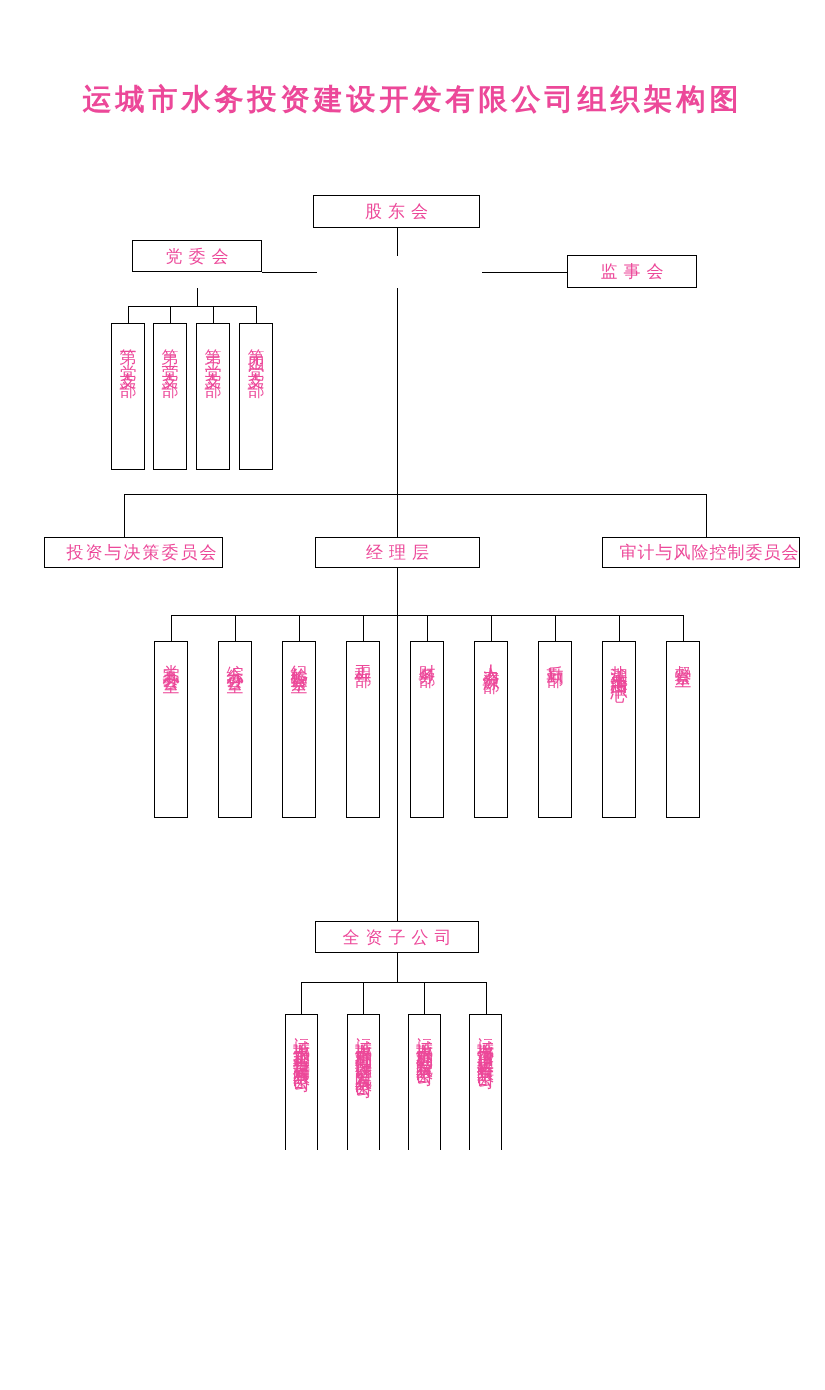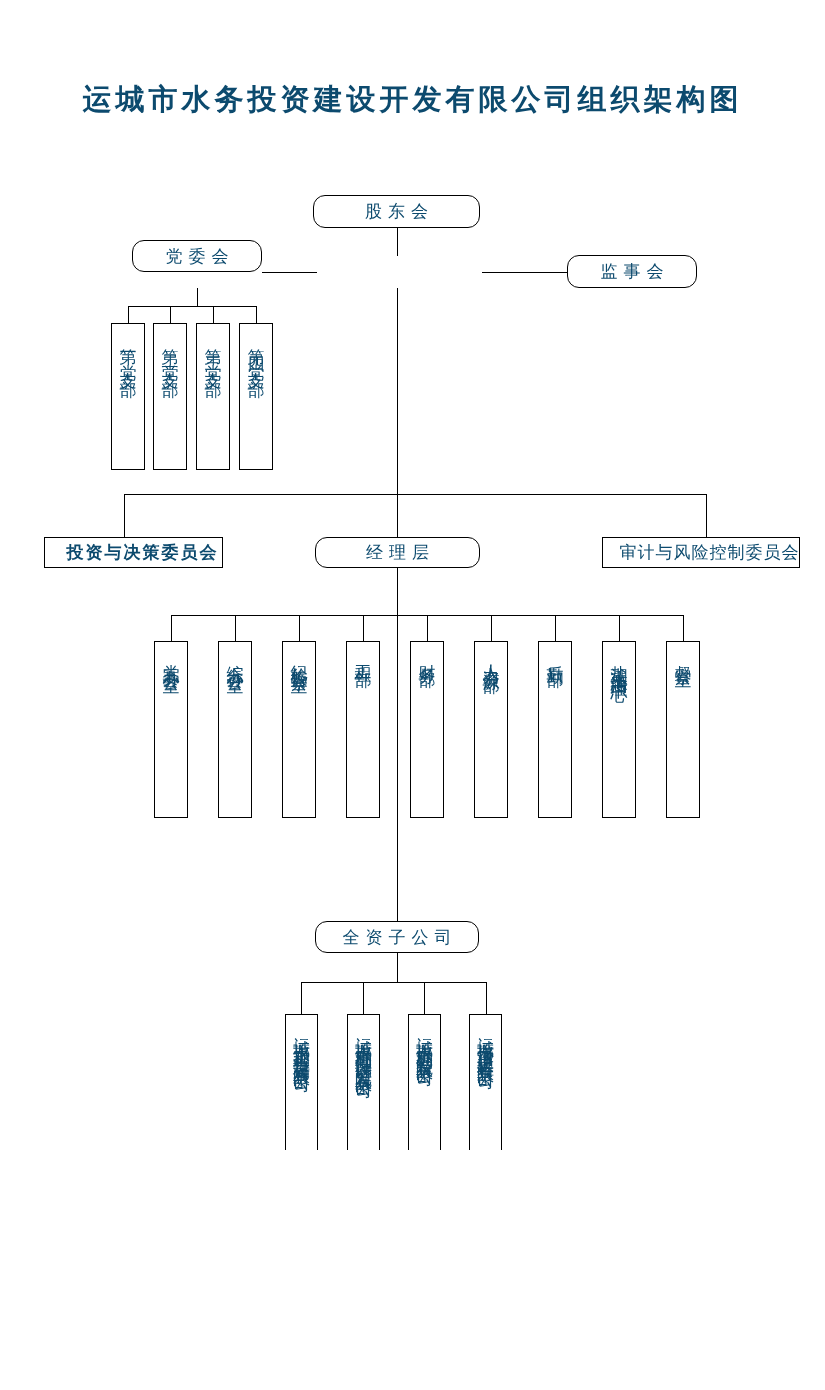--- a/index.html
+++ b/index.html
@@ -1,33 +1,33 @@
 <!DOCTYPE html>
 <html><head>
 <meta charset="utf-8">
 <style>
   html,body { margin:0; padding:0; background:#ffffff; }
   .canvas {
     position:relative; width:825px; height:1150px; margin:0 auto;
-    background:#ffffff; color:#0c4a6e;
+    background:#ffffff; color:#ec4899;
     font-family:"DejaVu Sans","Liberation Sans",sans-serif;
   }
   .title {
     position:absolute; left:0; top:80px; width:100%; margin:0;
     text-align:center; font-size:29px; font-weight:bold; letter-spacing:4px;
     white-space:nowrap;
   }
   .box {
     position:absolute; box-sizing:border-box;
     border:1px solid #000; background:#fff;
     display:flex;
   }
   .box.h { align-items:center; justify-content:center; font-size:17px; white-space:nowrap; }
-  .ls6 { letter-spacing:6px; padding-left:6px;border-radius:12px; }
-  .ls2 { letter-spacing:2px; padding-left:18px;font-weight:bold; }
+  .ls6 { letter-spacing:6px; padding-left:6px; }
+  .ls2 { letter-spacing:2px; padding-left:18px; }
   .ls1 { letter-spacing:1px; padding-left:17px; }
   .box.v { justify-content:center; align-items:flex-start; }
   .box.v span {
     writing-mode:vertical-rl; text-orientation:upright;
     font-size:17px; line-height:1; display:block;
   }
   .branch span { letter-spacing:8px; padding-top:11px; }
   .dept span   { letter-spacing:3px; padding-top:9px; }
   .sub span    { letter-spacing:3px; padding-top:9px; }
   .line { position:absolute; background:#000; }

